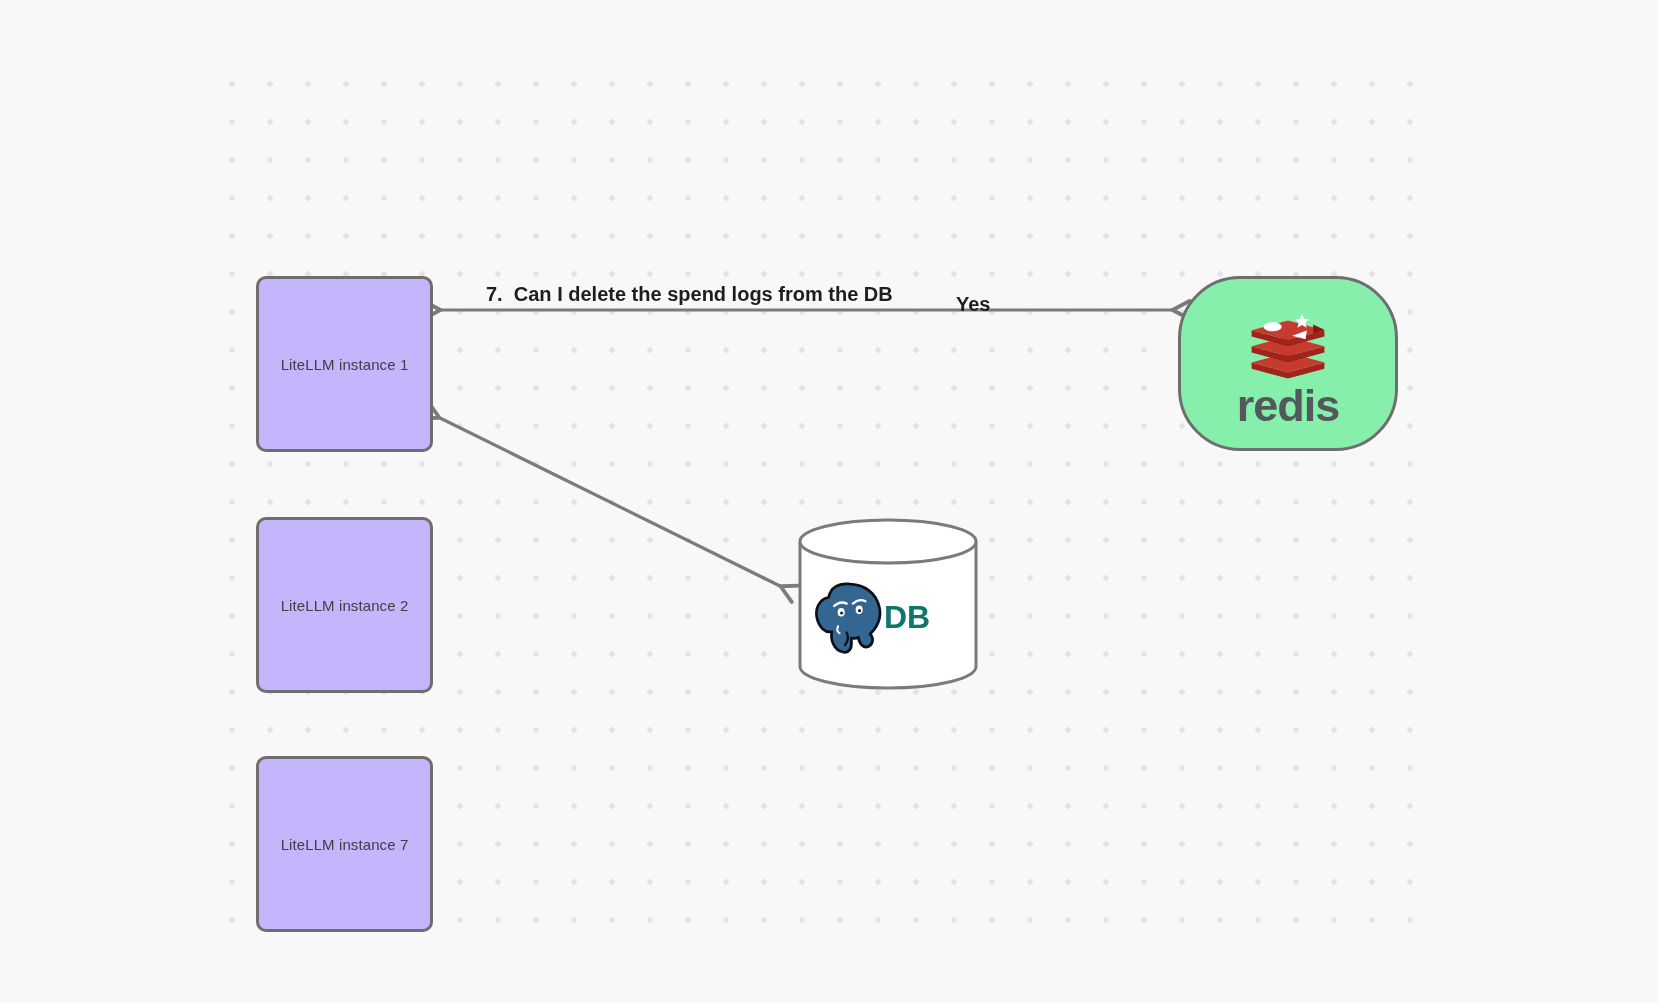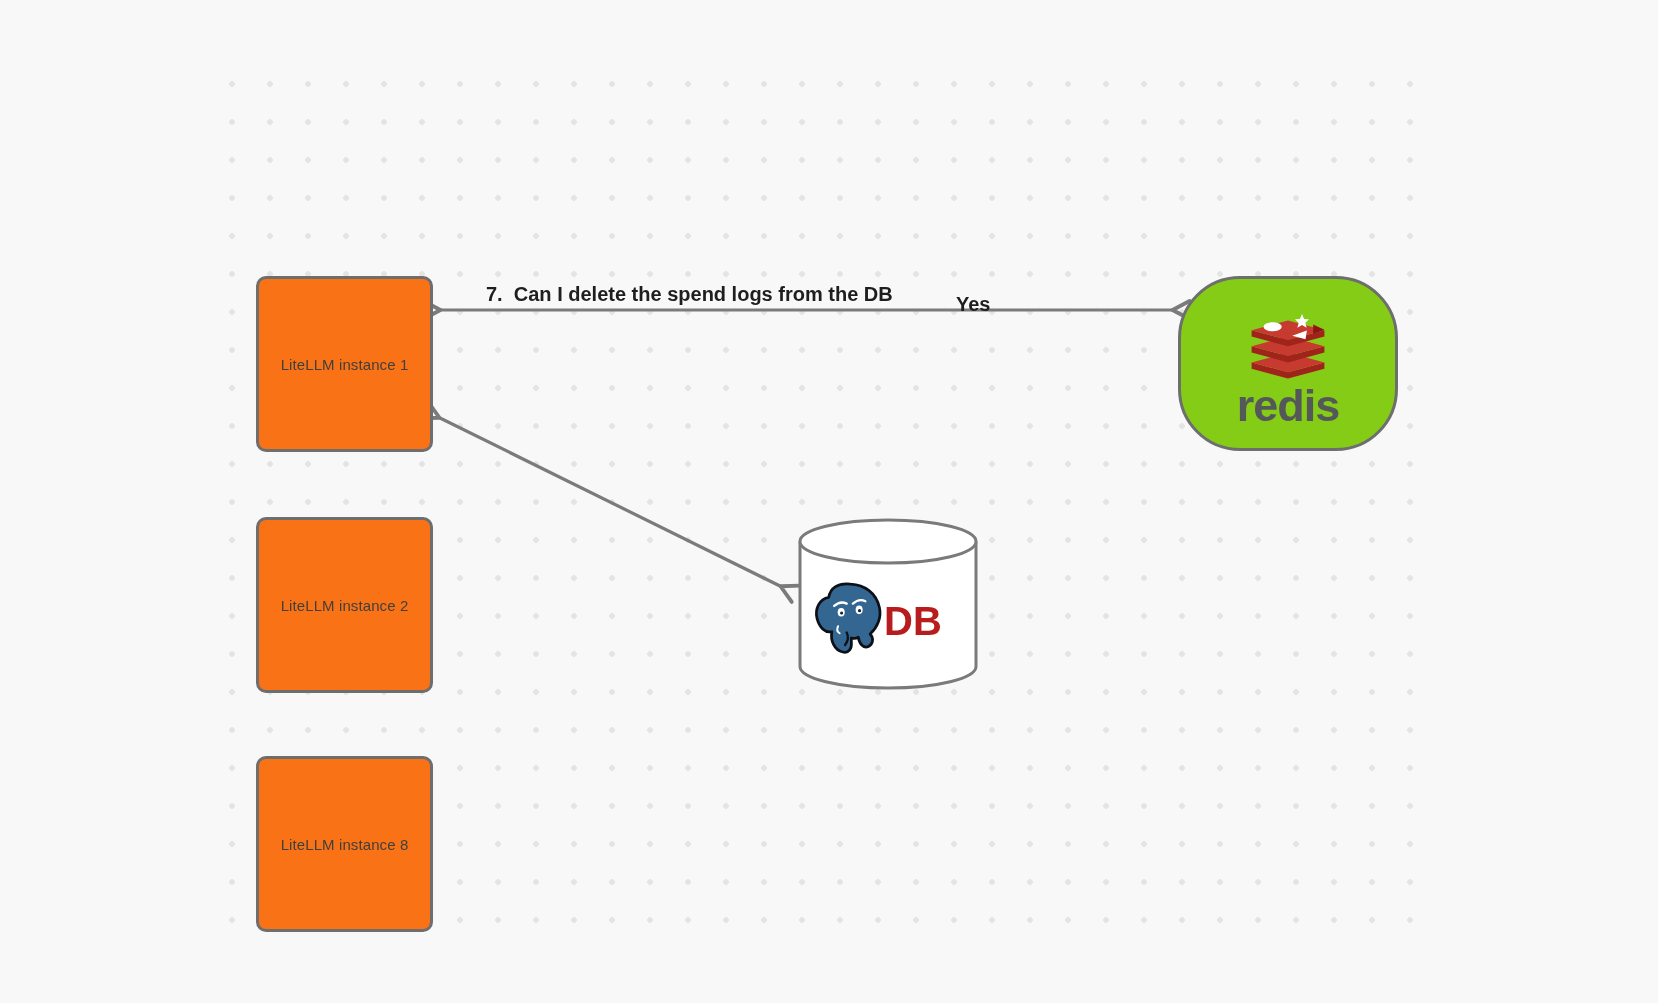--- a/index.html
+++ b/index.html
@@ -11,31 +11,31 @@
     font-family:"Liberation Sans", sans-serif;
   }
   .dot-grid{
     position:absolute;left:213px;top:65px;width:1216px;height:874px;
     background-image:radial-gradient(circle,#e4e4e4 2.6px,transparent 3px);
     background-size:38px 38px;
     background-position:0 0;
   }
   .inst-box{
     position:absolute;left:256px;width:177px;height:176px;
-    background:#f97316;border:3px solid #6e6e6e;border-radius:10px;
+    background:#c4b5fd;border:3px solid #6e6e6e;border-radius:10px;
     box-sizing:border-box;
     display:flex;align-items:center;justify-content:center;
     color:#3f3f3f;font-size:15px;letter-spacing:.1px;
   }
   .inst-1{top:276px}
   .inst-2{top:517px}
   .inst-3{top:756px}
   .redis-node{
     position:absolute;left:1178px;top:276px;width:220px;height:175px;
-    background:#84cc16;border:3px solid #6e6e6e;border-radius:62px;
+    background:#86efac;border:3px solid #6e6e6e;border-radius:62px;
     box-sizing:border-box;
     display:flex;flex-direction:column;align-items:center;justify-content:center;
     padding-top:12px;
   }
   .redis-word{
     font-size:45px;font-weight:700;color:#55585a;line-height:1;
     letter-spacing:-1px;margin-top:1px;
   }
   .arrow-label{
     position:absolute;font-weight:700;font-size:20px;color:#1e1e1e;
@@ -48,21 +48,21 @@
     position:absolute;left:796px;top:517px;width:184px;height:174px;
   }
   .cyl-inner{
     position:absolute;left:0;top:0;width:184px;height:174px;
   }
   .pg-elephant{
     position:absolute;left:14px;top:62px;width:78px;height:82px;
   }
   .db-label{
     position:absolute;left:88px;top:82px;
-    font-size:40px;font-weight:600;color:#b91c1c;letter-spacing:0;
+    font-size:32px;font-weight:600;color:#0f766e;letter-spacing:0;
   }
   svg{display:block}
   .arrows-layer{position:absolute;left:0;top:0;}
 </style>
 </head>
 <body>
 
 <div class="canvas">
 
   <div class="dot-grid"></div>
@@ -77,21 +77,21 @@
     <line x1="440" y1="418" x2="780" y2="586" stroke="#7b7b7b" stroke-width="3.2" marker-start="url(#chev)" marker-end="url(#chev)"></line>
   </svg>
 
   <div class="inst-box inst-1">
     <span>LiteLLM instance 1</span>
   </div>
   <div class="inst-box inst-2">
     <span>LiteLLM instance 2</span>
   </div>
   <div class="inst-box inst-3">
-    <span>LiteLLM instance 8</span>
+    <span>LiteLLM instance 7</span>
   </div>
 
   <div class="redis-node">
     <svg width="84" height="70" viewBox="0 -8 120 100">
 
       <polygon points="8,64 8,73 60,87 112,73 112,64 60,78" fill="#A0241B"></polygon>
       <polygon points="60,50 112,64 60,78 8,64" fill="#C73A30"></polygon>
 
       <polygon points="8,41 8,50 60,64 112,50 112,41 60,55" fill="#A0241B"></polygon>
       <polygon points="60,27 112,41 60,55 8,41" fill="#C73A30"></polygon>

